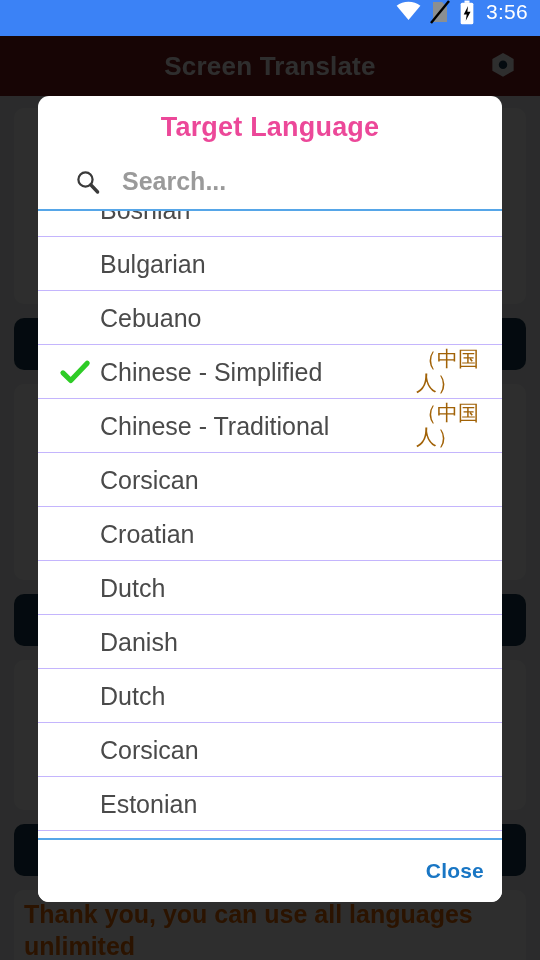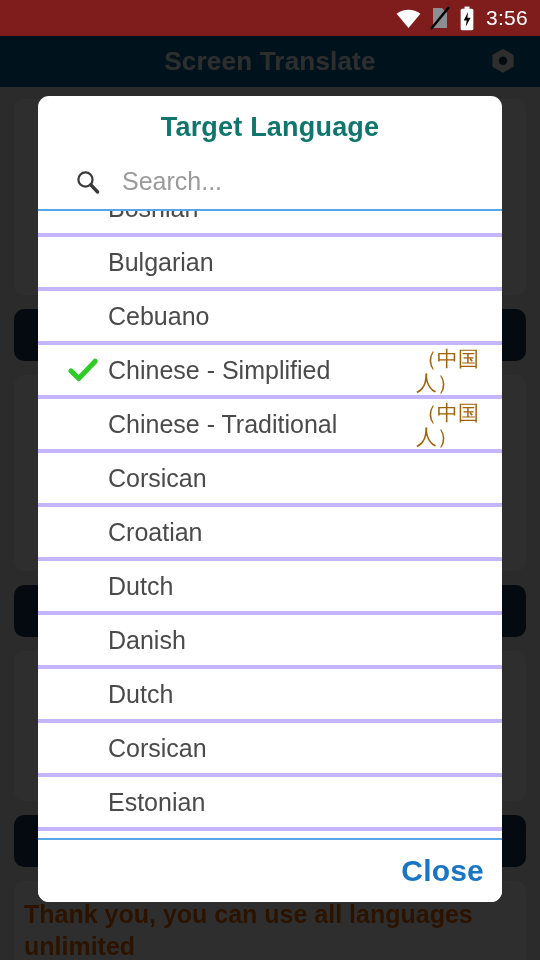--- a/index.html
+++ b/index.html
@@ -13,43 +13,43 @@
     position: relative;
     width: 540px; height: 960px;
     background: #1d1d1d;
     overflow: hidden;
   }
 
   
   #statusbar {
     position: absolute; top: 0; left: 0;
     width: 540px; height: 36px;
-    background: #7f1d1d;
-    display: flex; align-items: center; justify-content: flex-end;
+    background: #3b82f6;
+    display: flex; align-items: flex-start; justify-content: flex-end;
     padding-right: 12px;
     z-index: 40;
   }
   #statusbar .sb-icon { margin-left: 9px; display: flex; align-items: center; }
   #statusbar .sb-time {
     color: #ffffff; font-size: 21px; font-weight: 400;
     margin-left: 11px; letter-spacing: .3px;
     font-family: "Liberation Sans", sans-serif;
   }
 
   
   #bg-app {
     position: absolute; top: 36px; left: 0;
     width: 540px; height: 924px;
     background: #eceff1;
     z-index: 5;
   }
   #bg-appbar {
     position: relative;
-    height: 51px; width: 540px;
-    background: #0369a1;
+    height: 60px; width: 540px;
+    background: #7f1d1d;
     display: flex; align-items: center; justify-content: center;
   }
   #bg-appbar .bg-title {
     color: #ffffff; font-size: 26px; font-weight: bold;
     letter-spacing: .2px;
   }
   #bg-gear {
     position: absolute; right: 22px; top: 50%;
     transform: translateY(-50%);
     width: 30px; height: 30px;
@@ -95,60 +95,60 @@
     position: absolute;
     left: 38px; top: 96px;
     width: 464px; height: 806px;
     background: #ffffff;
     border-radius: 11px;
     z-index: 20;
     display: flex; flex-direction: column;
     overflow: hidden;
   }
   #dlg-title {
-    color: #0f766e;
+    color: #ec4899;
     font-size: 27px; font-weight: bold;
     text-align: center;
     padding: 16px 0 0 0;
     letter-spacing: .2px;
   }
   #dlg-search {
     display: flex; align-items: center;
     height: 56px;
     padding: 0 0 0 36px;
     margin-top: 10px;
   }
   #dlg-search .mag { width: 27px; height: 27px; flex: 0 0 auto; }
   #dlg-search .ph {
     margin-left: 21px;
     color: #9a9a9a;
     font-size: 25px;
-    font-weight: 400;
+    font-weight: 700;
   }
   .blue-rule {
     height: 2px; background: #56a6e8; width: 100%;
     flex: 0 0 auto;
   }
   #dlg-list {
     flex: 1 1 auto;
     position: relative;
     overflow: hidden;
     background: #fff;
   }
   #dlg-list-inner {
     position: absolute;
     left: 0; right: 0;
     top: -28px;          
   }
   .lang-row {
     position: relative;
     height: 54px;
     display: flex; align-items: center;
-    border-bottom: 4px solid #c4b5fd;
-    padding-left: 20px;
+    border-bottom: 1px solid #c4b5fd;
+    padding-left: 12px;
   }
   .lang-check {
     width: 50px; flex: 0 0 50px;
     display: flex; align-items: center; justify-content: center;
   }
   .lang-check svg { display: block; }
   .lang-name {
     color: #4a4a4a;
     font-size: 25px;
     font-weight: 400;
@@ -167,21 +167,21 @@
     pointer-events: none;
   }
   #dlg-footer {
     height: 62px; flex: 0 0 62px;
     display: flex; align-items: center; justify-content: flex-end;
     padding-right: 18px;
     background: #fff;
   }
   #dlg-close {
     color: #1976c4;
-    font-size: 30px; font-weight: bold;
+    font-size: 21px; font-weight: bold;
     letter-spacing: .2px;
     cursor: pointer;
   }
 </style>
 </head>
 <body>
 
 <div id="screen">
 
   <div id="bg-app">

